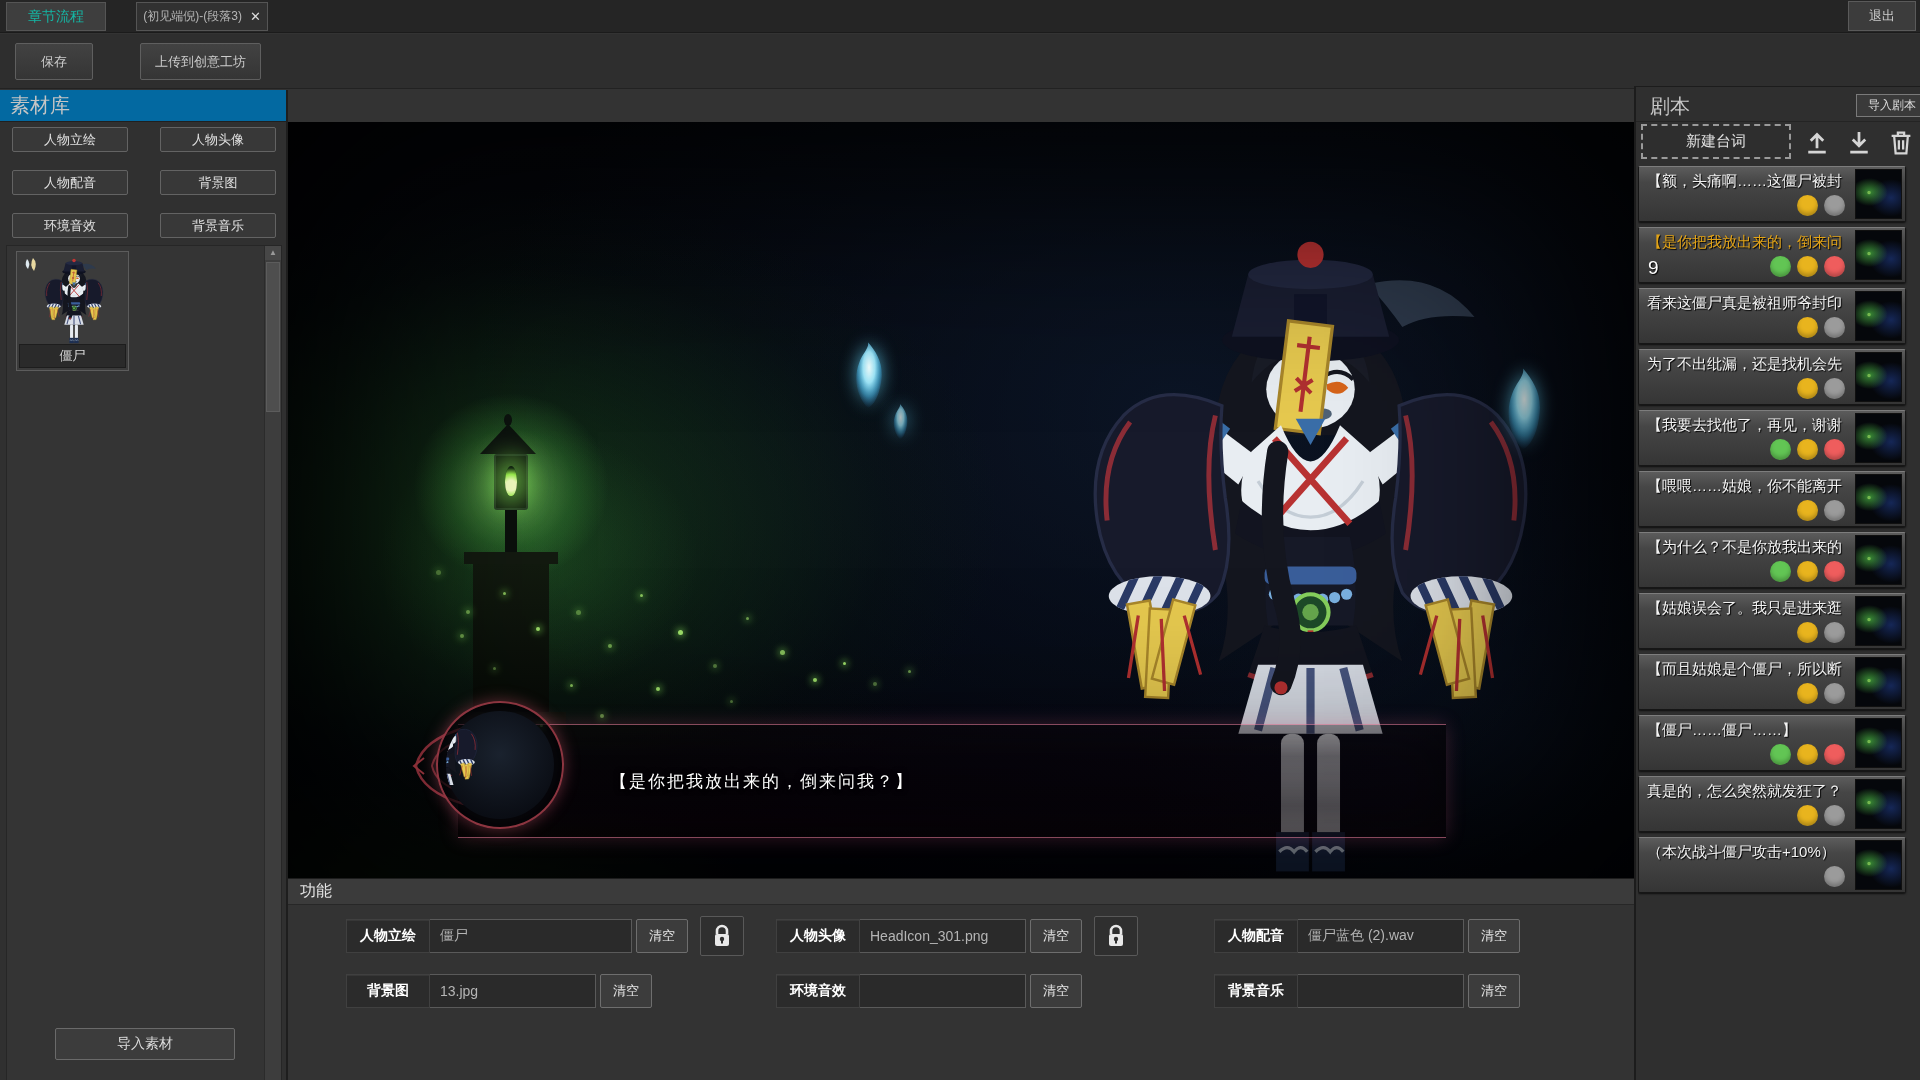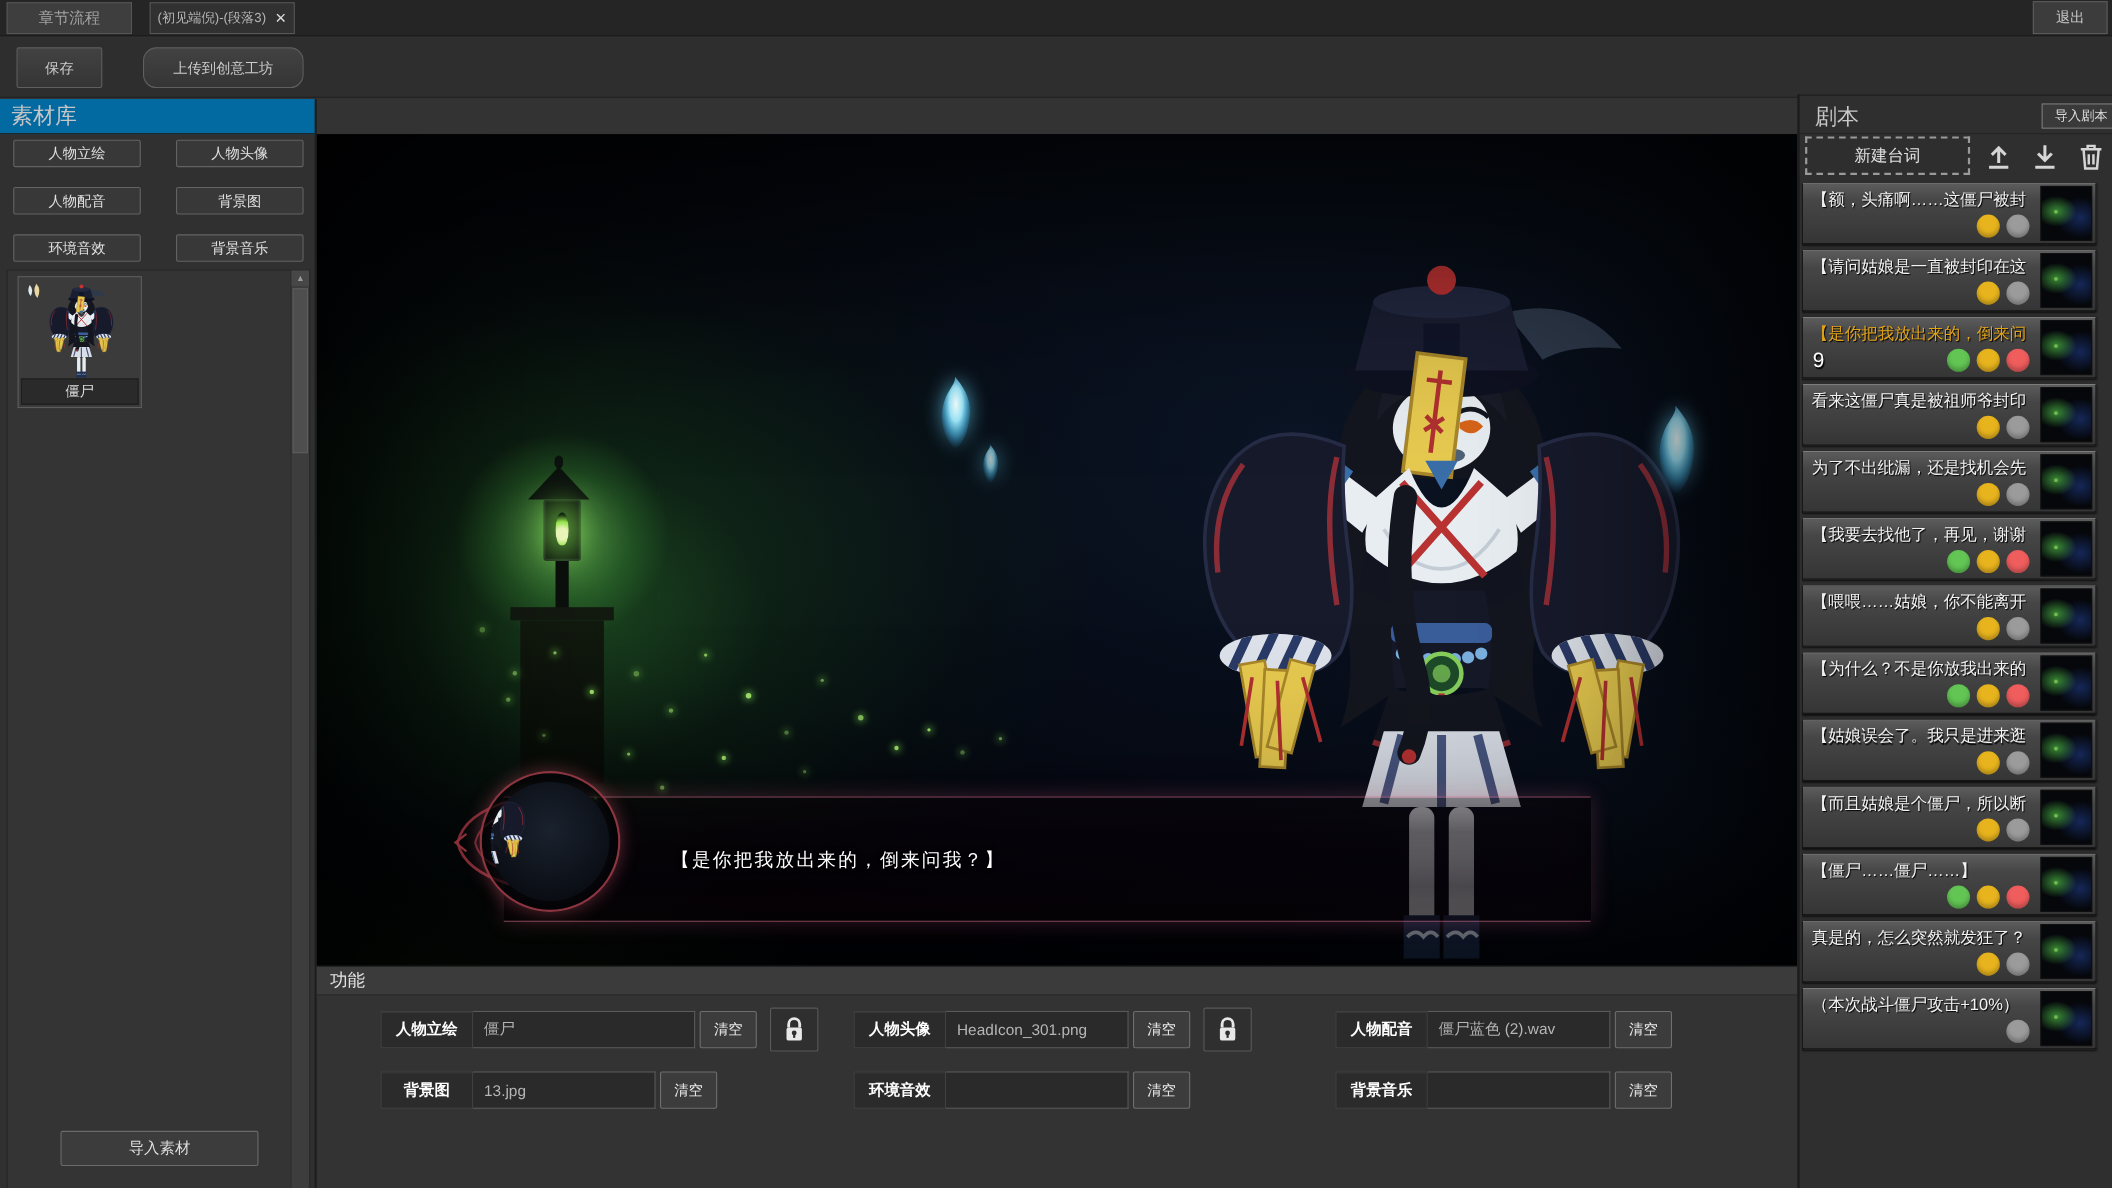--- a/index.html
+++ b/index.html
@@ -2,30 +2,30 @@
 <html style="--sel-color: #e2a317;"><head>
 <meta charset="utf-8">
 <style>
   * { margin:0; padding:0; box-sizing:border-box; }
   html,body { width:1920px; height:1080px; overflow:hidden; background:#333;
     font-family:"Liberation Sans","DejaVu Sans",sans-serif; color:#ccc; }
 
   
   .tabbar { position:absolute; left:0; top:0; width:1920px; height:33px; background:#252525; border-bottom:1px solid #1b1b1b; }
   .tab { position:absolute; top:2px; height:29px; display:flex; align-items:center; justify-content:center; border:1px solid #555; }
-  .tab-flow { left:6px; width:114px; background:#3e3e3e; font-size:14px; color:#a3a3a3; }
+  .tab-flow { left:6px; width:100px; background:#3e3e3e; font-size:14px; color:#14b8a6; }
   .tab-para { left:136px; width:132px; background:#313131; font-size:12px; color:#b5b5b5; gap:8px; }
   .tab-close { font-size:13px; color:#ddd; cursor:default; }
   .exit-btn { position:absolute; right:4px; top:1px; width:68px; height:30px; background:#3c3c3c; border:1px solid #5a5a5a; color:#ccc; font-size:13px; }
 
   
   .toolbar { position:absolute; left:0; top:34px; width:1920px; height:55px; background:#2e2e2e; border-bottom:1px solid #222; }
   .tb-btn { position:absolute; top:9px; height:37px; background:linear-gradient(#424242,#353535); border:1px solid #5f5f5f; color:#ccc; font-size:13px; border-radius:2px; }
   .tb-save { left:15px; width:78px; }
-  .tb-upload { left:130px; width:146px;border-radius:12px; }
+  .tb-upload { left:140px; width:121px; }
 
   
   .left-panel { position:absolute; left:0; top:90px; width:288px; height:990px; background:#303030; border-right:2px solid #1e1e1e; }
   .lp-header { height:32px; background:#0369a1; border-bottom:1px solid #202020; display:flex; align-items:center; padding-left:10px; font-size:20px; color:#c5c5c5; }
   .lp-btn { position:absolute; width:116px; height:25px; background:#383838; border:1px solid #636363; color:#e0e0e0; font-size:13px; border-radius:2px; }
   .lp-content { position:absolute; left:6px; top:155px; width:276px; height:866px; background:#343434; border:1px solid #262626; }
   .lp-scroll { position:absolute; right:0; top:0; width:17px; height:100%; background:#3d3d3d; border-left:1px solid #2b2b2b; }
   .lp-scroll .sc-up,.lp-scroll .sc-down { position:absolute; left:0; width:16px; height:14px; background:#474747; color:#999; font-size:8px; text-align:center; line-height:14px; }
   .lp-scroll .sc-up { top:0; }
   .lp-scroll .sc-thumb { position:absolute; left:1px; top:16px; width:14px; height:150px; background:#4e4e4e; border:1px solid #5c5c5c; }
@@ -402,29 +402,20 @@
   <div class="s-item">
     <div class="s-text">【额，头痛啊……这僵尸被封</div>
 
     <div class="s-dots">
           <span class="dot" style="background: rgb(232, 180, 30);"></span>
           <span class="dot" style="background: rgb(155, 155, 155);"></span>
         </div>
     <div class="s-thumb"></div>
   </div>
 
-  <div class="s-item">
-    <div class="s-text">【请问姑娘是一直被封印在这</div>
-
-    <div class="s-dots">
-          <span class="dot" style="background: rgb(232, 180, 30);"></span>
-          <span class="dot" style="background: rgb(155, 155, 155);"></span>
-        </div>
-    <div class="s-thumb"></div>
-  </div>
 
   <div class="s-item selected">
     <div class="s-text">【是你把我放出来的，倒来问</div>
     <div class="s-badge">9</div>
     <div class="s-dots">
           <span class="dot" style="background: rgb(98, 197, 84);"></span>
           <span class="dot" style="background: rgb(232, 180, 30);"></span>
           <span class="dot" style="background: rgb(239, 93, 93);"></span>
         </div>
     <div class="s-thumb"></div>

